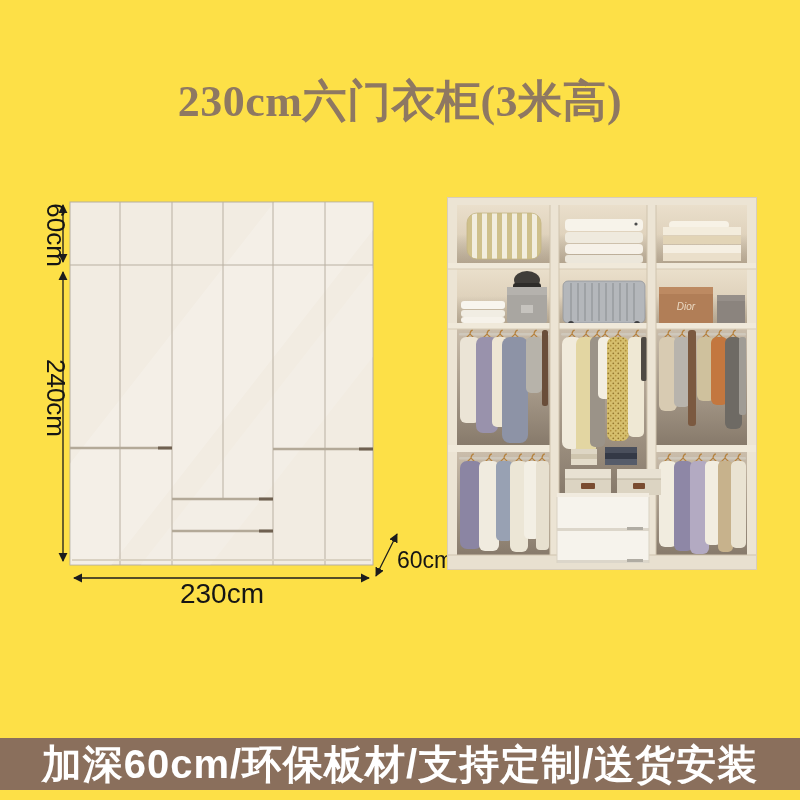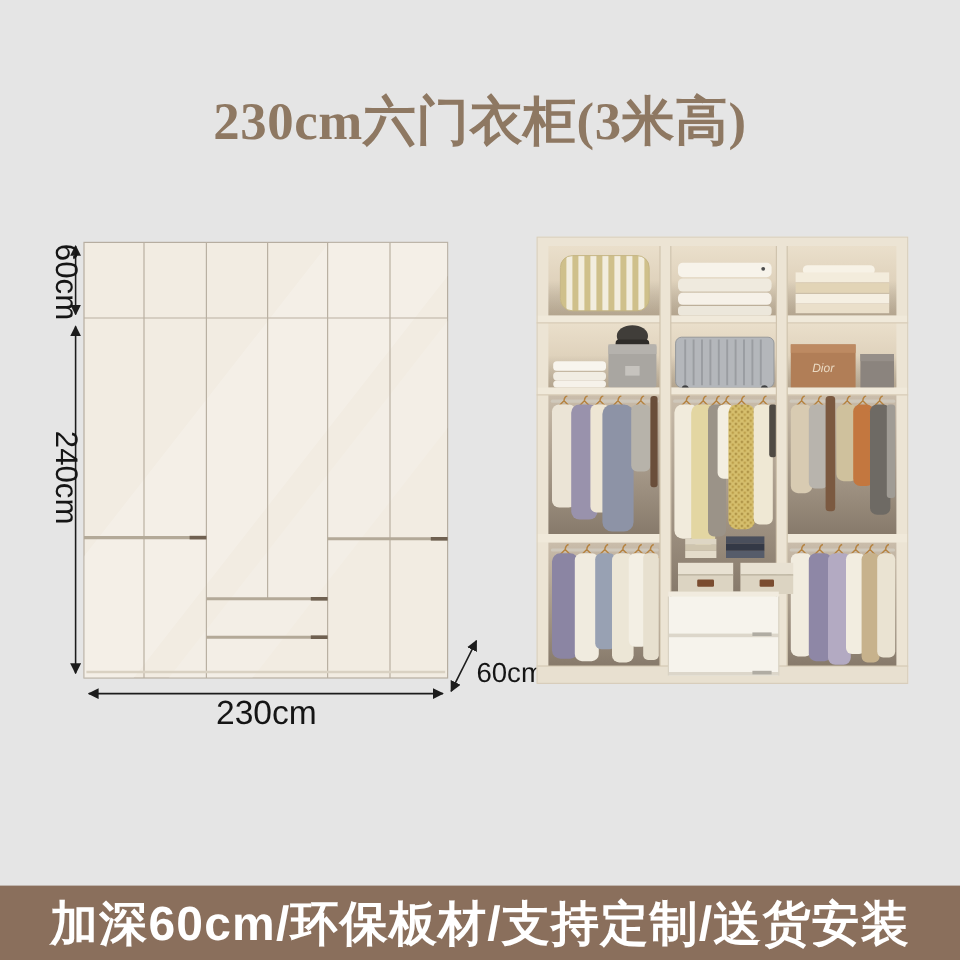--- a/index.html
+++ b/index.html
@@ -1,23 +1,23 @@
 <!DOCTYPE html>
 <html><head>
 <meta charset="utf-8">
 <style>
   html,body{margin:0;padding:0;background:#fff;}
-  .canvas{position:relative;width:800px;height:800px;background:#e5e5e5;overflow:hidden;
+  .canvas{position:relative;width:800px;height:800px;background:#fde047;overflow:hidden;
           font-family:"Liberation Sans","DejaVu Sans",sans-serif;}
   .title{position:absolute;top:72px;left:0;width:100%;text-align:center;
          font-family:"Liberation Serif","DejaVu Serif",serif;font-weight:700;
          font-size:44px;color:#8e7862;letter-spacing:0.5px;}
   .diagram{position:absolute;left:20px;top:190px;width:445px;height:425px;}
   .photo{position:absolute;left:447px;top:197px;width:278px;height:373px;}
-  .banner{position:absolute;left:0;top:738px;width:100%;height:62px;background:#8a6f5c;
+  .banner{position:absolute;left:0;top:738px;width:100%;height:52px;background:#8a6f5c;
           display:flex;align-items:center;justify-content:center;}
   .banner span{font-family:"Liberation Sans","DejaVu Sans",sans-serif;font-weight:700;
           font-size:40px;color:#ffffff;letter-spacing:1px;}
   svg{display:block;}
   text{font-family:"Liberation Sans","DejaVu Sans",sans-serif;}
 </style>
 </head>
 <body>
 
 <div class="canvas">

